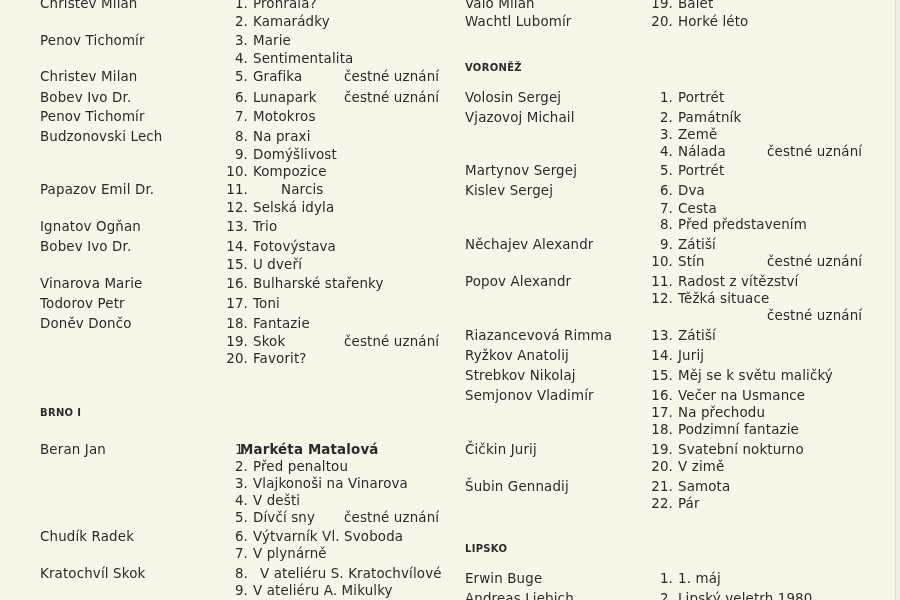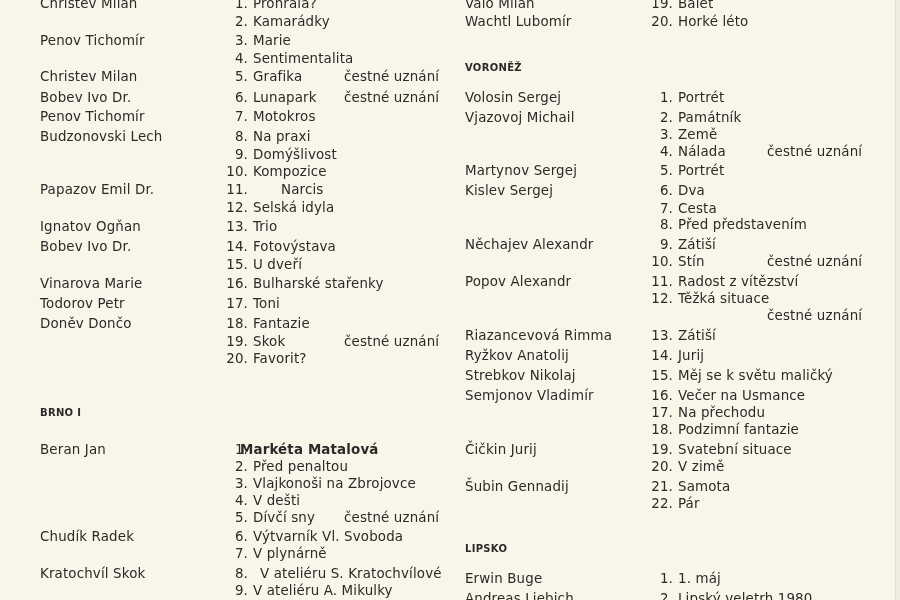--- a/index.html
+++ b/index.html
@@ -154,21 +154,21 @@
     </div>
     <div class="row" style="top: 458px; left: 0px;">
       <span class="name" style="left: 40px;"></span>
       <span class="num" style="left: 218px;">2.</span>
       <span class="title" style="left: 253px;">Před penaltou</span>
       <span class="award" style="left: 344px;"></span>
     </div>
     <div class="row" style="top: 475px; left: 0px;">
       <span class="name" style="left: 40px;"></span>
       <span class="num" style="left: 218px;">3.</span>
-      <span class="title" style="left: 253px;">Vlajkonoši na Zbrojovce</span>
+      <span class="title" style="left: 253px;">Vlajkonoši na Vinarova</span>
       <span class="award" style="left: 344px;"></span>
     </div>
     <div class="row" style="top: 492px; left: 0px;">
       <span class="name" style="left: 40px;"></span>
       <span class="num" style="left: 218px;">4.</span>
       <span class="title" style="left: 253px;">V dešti</span>
       <span class="award" style="left: 344px;"></span>
     </div>
     <div class="row" style="top: 509px; left: 0px;">
       <span class="name" style="left: 40px;"></span>
@@ -325,21 +325,21 @@
     </div>
     <div class="row" style="top: 421px; left: 0px;">
       <span class="name" style="left: 465px;"></span>
       <span class="num" style="left: 643px;">18.</span>
       <span class="title" style="left: 678px;">Podzimní fantazie</span>
       <span class="award" style="left: 767px;"></span>
     </div>
     <div class="row" style="top: 441px; left: 0px;">
       <span class="name" style="left: 465px;">Čičkin Jurij</span>
       <span class="num" style="left: 643px;">19.</span>
-      <span class="title" style="left: 678px;">Svatební situace</span>
+      <span class="title" style="left: 678px;">Svatební nokturno</span>
       <span class="award" style="left: 767px;"></span>
     </div>
     <div class="row" style="top: 458px; left: 0px;">
       <span class="name" style="left: 465px;"></span>
       <span class="num" style="left: 643px;">20.</span>
       <span class="title" style="left: 678px;">V zimě</span>
       <span class="award" style="left: 767px;"></span>
     </div>
     <div class="row" style="top: 478px; left: 0px;">
       <span class="name" style="left: 465px;">Šubin Gennadij</span>

